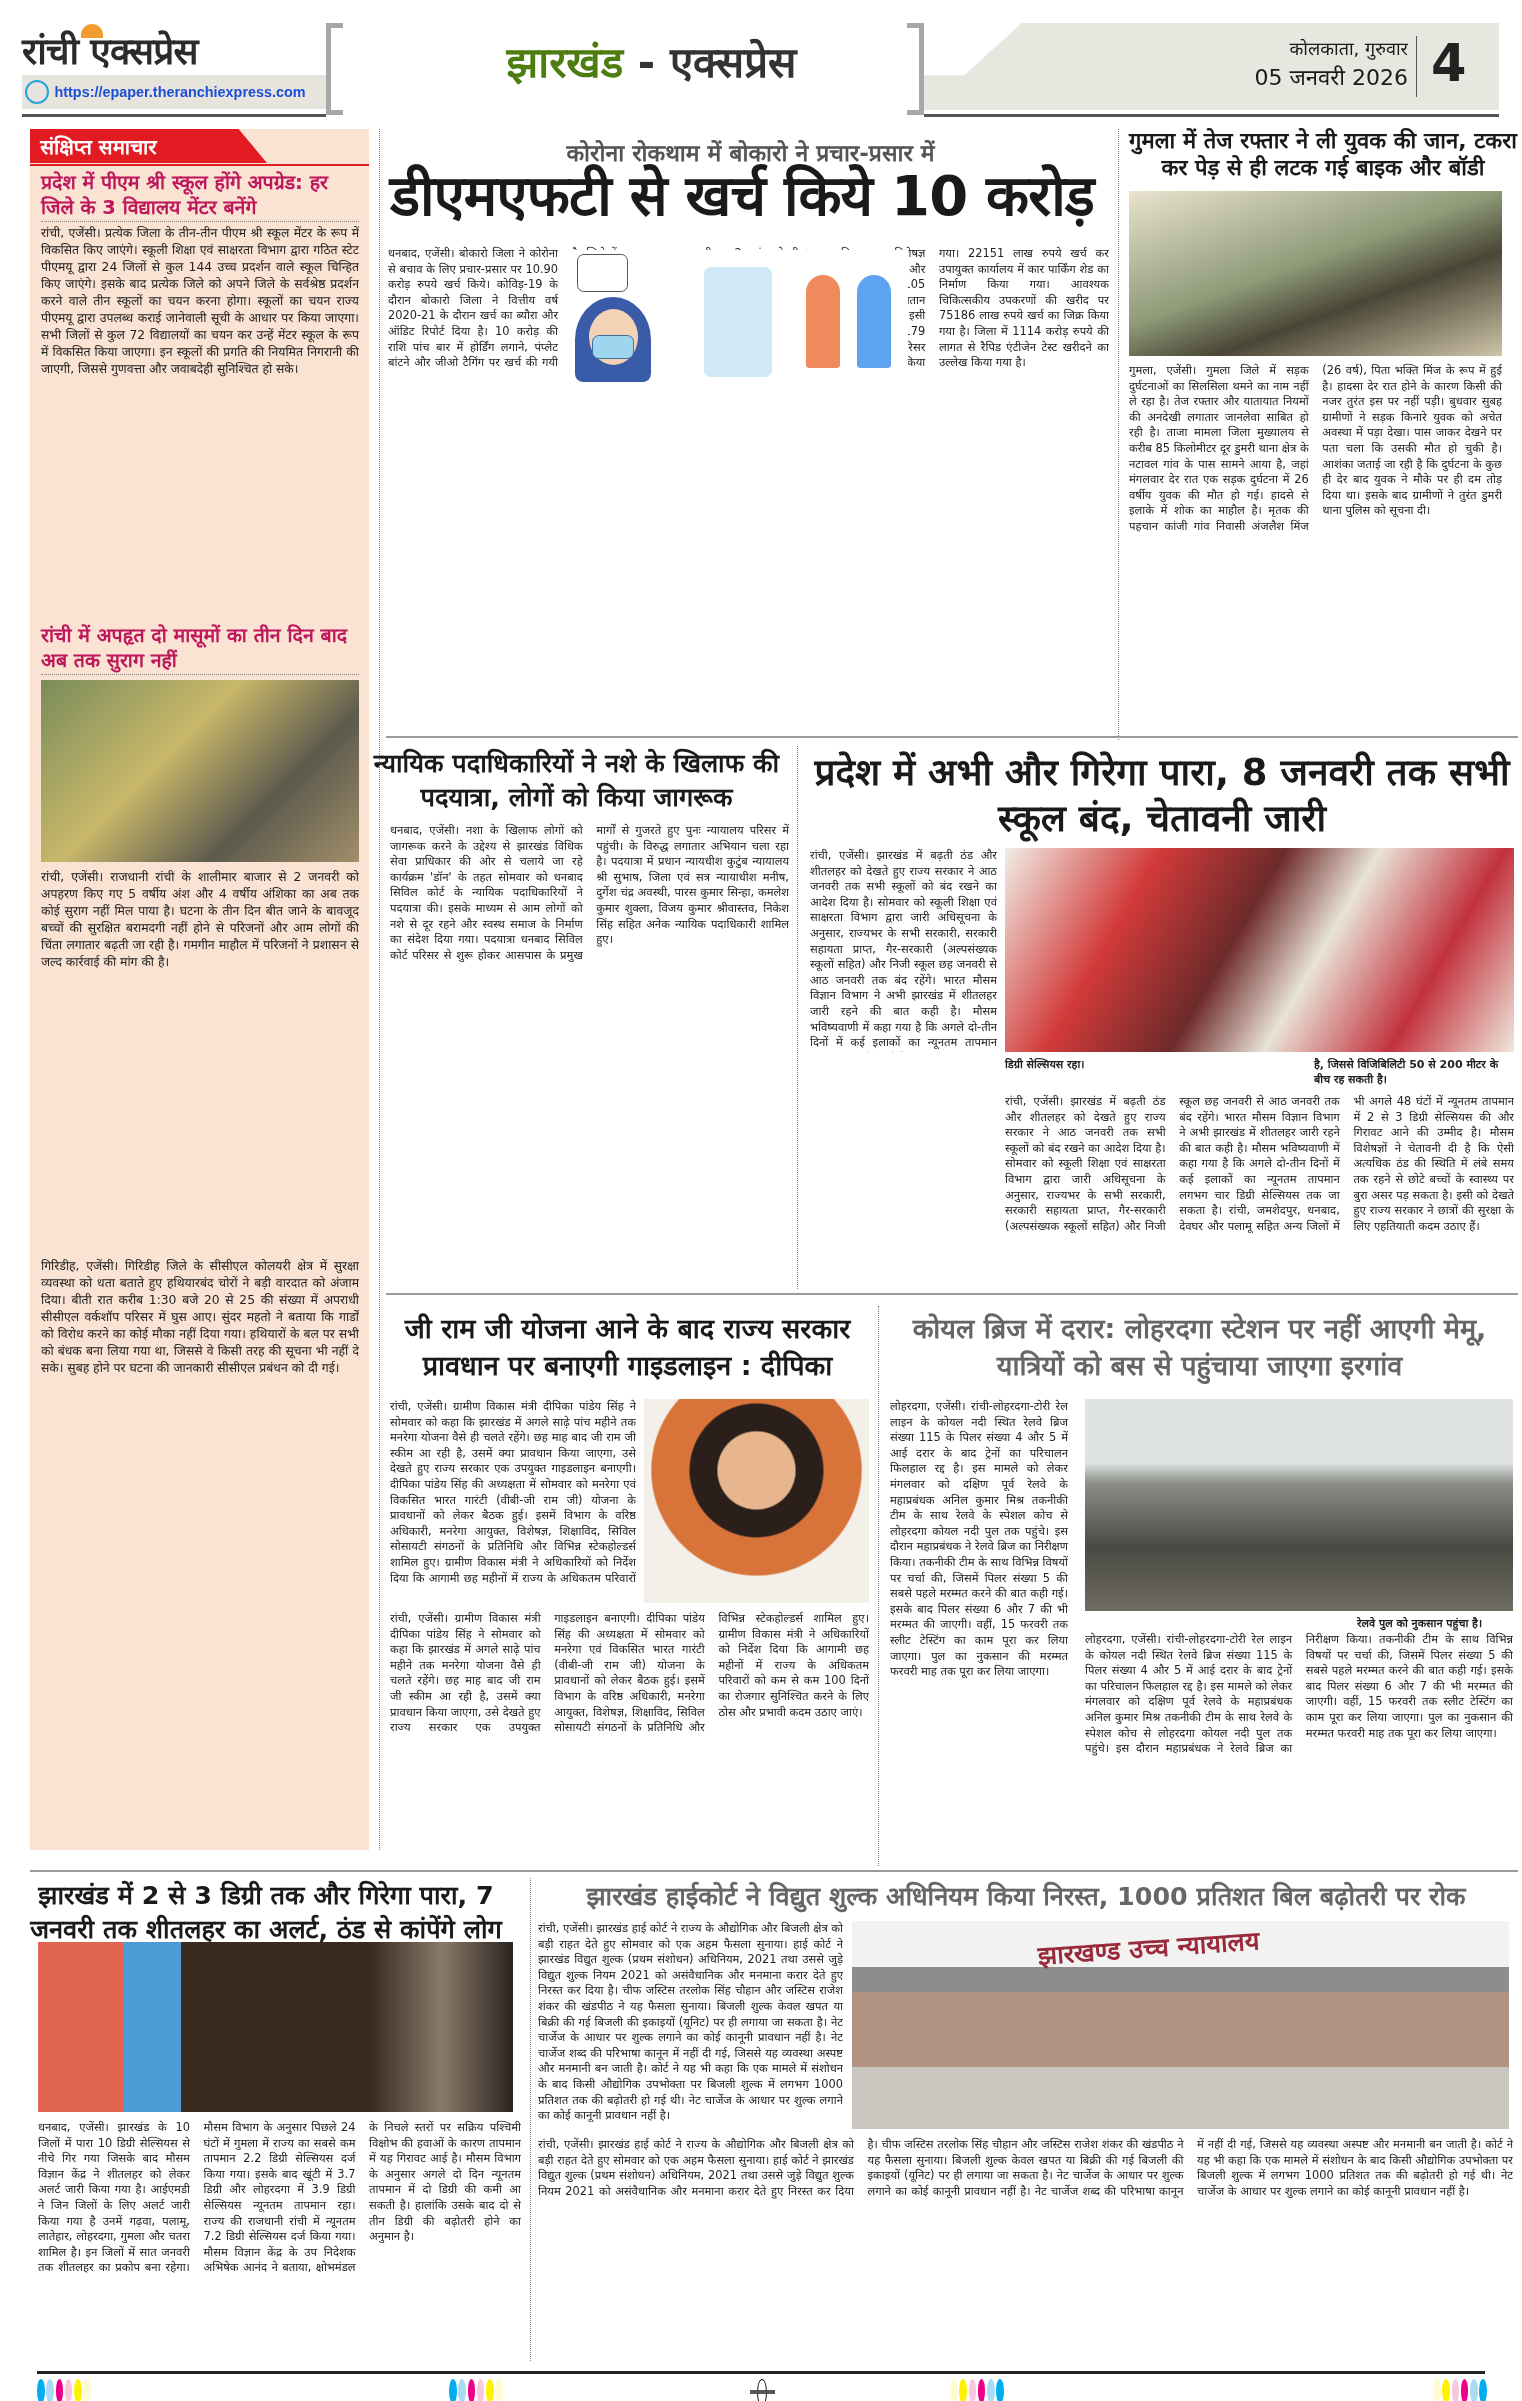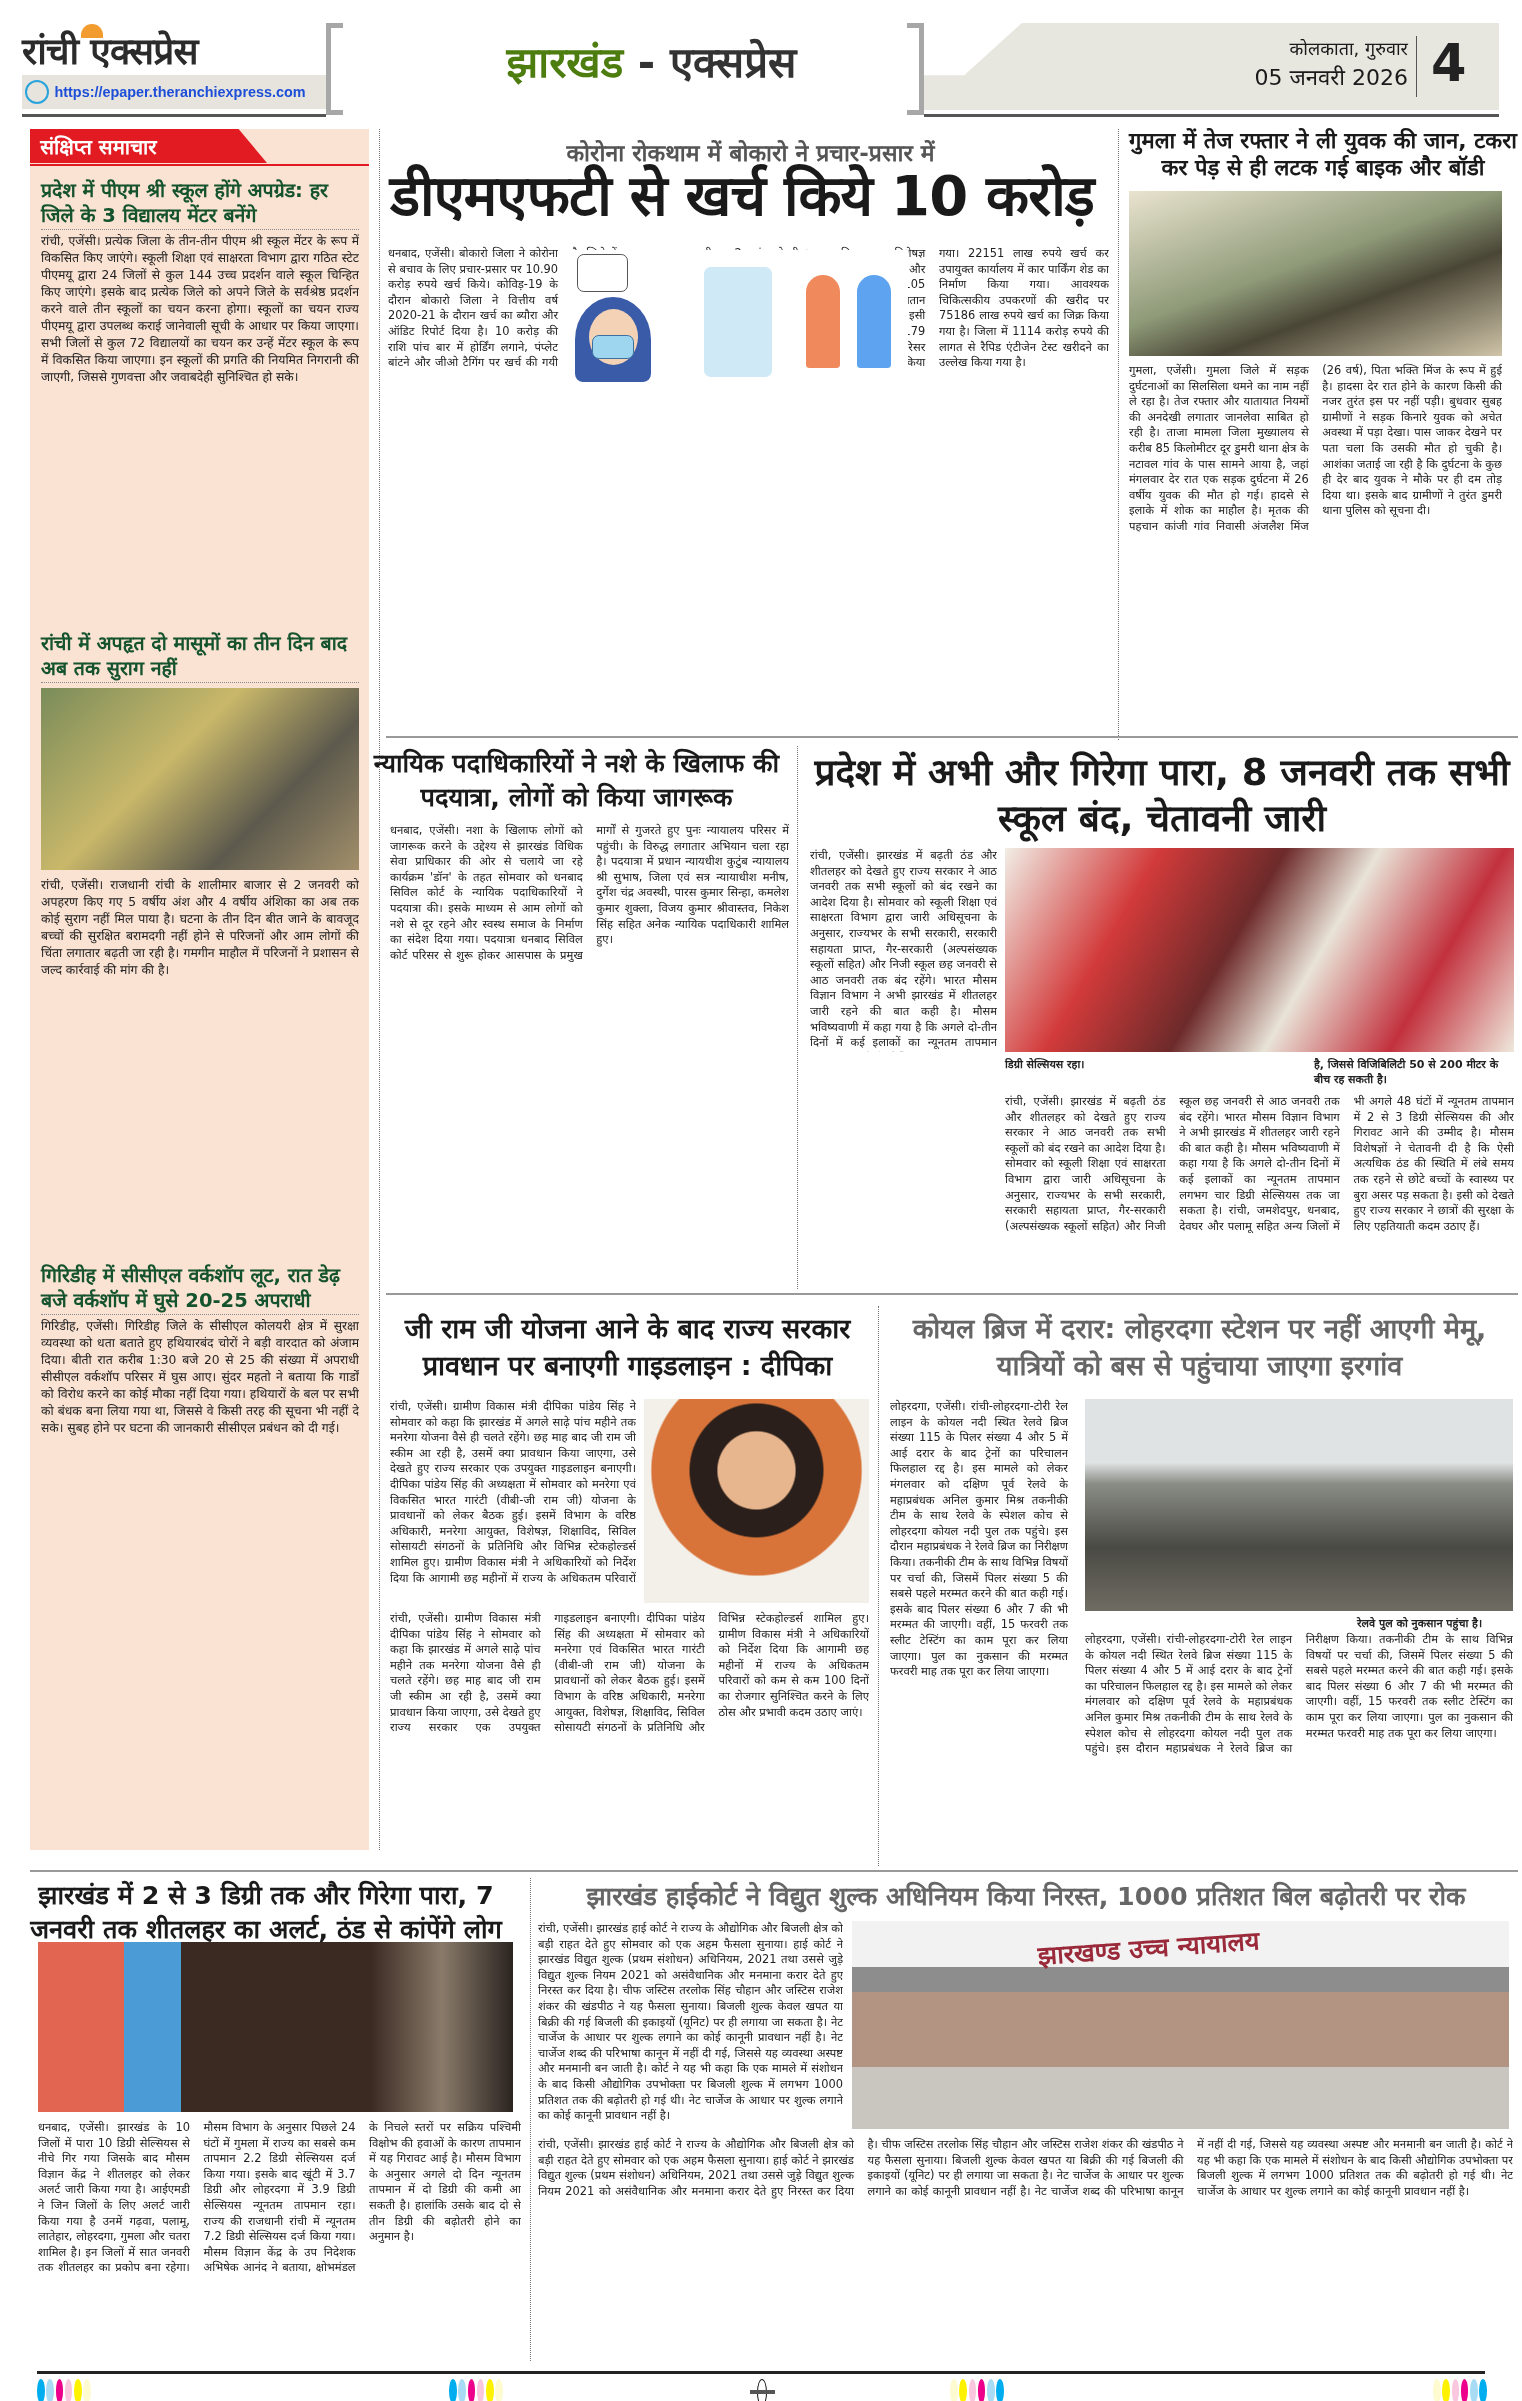--- a/index.html
+++ b/index.html
@@ -20,21 +20,21 @@
   .date-panel { left: 924px; top: 23px; width: 575px; height: 87px; background: #e7e6df; clip-path: polygon(17% 0, 100% 0, 100% 100%, 0 100%, 0 60%, 7% 60%); }
   .date-city { left: 1221px; top: 36px; width: 187px; text-align: right; font-size: 18px; }
   .date-text { left: 1204px; top: 61px; width: 204px; text-align: right; font-size: 22px; }
   .date-sep { left: 1416px; top: 36px; width: 0.8px; height: 61px; background: #555; }
   .page-no { left: 1431px; top: 34px; font-size: 51px; font-weight: bold; color: #222; }
   .rule-date { left: 924px; top: 114px; width: 575px; height: 2.5px; background: #555; }
 
   .brief-col { left: 30px; top: 129px; width: 339px; height: 1721px; background: #fbe3d3; }
   .brief-head { left: 30px; top: 129px; width: 237px; height: 34px; background: #e21b23; clip-path: polygon(0 0, 88% 0, 100% 100%, 0 100%); color: #fff; font-size: 20.4px; font-weight: bold; padding: 3.4px 10.2px; }
   .brief-rule { left: 30px; top: 164px; width: 339px; height: 1.7px; background: #e21b23; }
-  .brief-h { font-size: 19.5px; line-height: 25.4px; font-weight: bold; color: #14532d; margin-top: 8px; }
+  .brief-h { font-size: 19.5px; line-height: 25.4px; font-weight: bold; color: #be185d; }
   .brief-p { font-size: 12.3px; line-height: 17px; color: #222; text-align: justify; }
   .dots { border-bottom: 0.8px dotted #888; }
   .photo { background: linear-gradient(135deg, #7a8c5a, #c9b86a 40%, #5d5a4d 70%, #a28f6a); }
   .vline { width: 0.8px; border-left: 0.8px dotted #777; }
 
   .kicker { font-size: 23px; font-weight: bold; color: #555; text-align: center; }
   .mega { font-size: 56px; font-weight: bold; color: #1a1a1a; text-align: center; letter-spacing: -0.8px; line-height: 61px; }
   .head-xl { font-size: 34px; font-weight: bold; line-height: 42px; color: #1a1a1a; text-align: center; }
   .head-l { font-size: 25.4px; font-weight: bold; line-height: 34px; color: #1a1a1a; text-align: center; }
   .head-grey { color: #666; }
@@ -86,21 +86,20 @@
   <div class="brief-p" style="margin-top:3.4px;height:280px;overflow:hidden;">रांची, एजेंसी। प्रत्येक जिला के तीन-तीन पीएम श्री स्कूल मेंटर के रूप में विकसित किए जाएंगे। स्कूली शिक्षा एवं साक्षरता विभाग द्वारा गठित स्टेट पीएमयू द्वारा 24 जिलों से कुल 144 उच्च प्रदर्शन वाले स्कूल चिन्हित किए जाएंगे। इसके बाद प्रत्येक जिले को अपने जिले के सर्वश्रेष्ठ प्रदर्शन करने वाले तीन स्कूलों का चयन करना होगा। स्कूलों का चयन राज्य पीएमयू द्वारा उपलब्ध कराई जानेवाली सूची के आधार पर किया जाएगा। सभी जिलों से कुल 72 विद्यालयों का चयन कर उन्हें मेंटर स्कूल के रूप में विकसित किया जाएगा। इन स्कूलों की प्रगति की नियमित निगरानी की जाएगी, जिससे गुणवत्ता और जवाबदेही सुनिश्चित हो सके।</div>
 </div>
 
 <div class="abs" style="left:41px;top:623px;width:318px;">
   <div class="brief-h dots">रांची में अपहृत दो मासूमों का तीन दिन बाद अब तक सुराग नहीं</div>
   <div class="photo" style="height:182px;margin-top:5.1px;"></div>
   <div class="brief-p" style="margin-top:6.8px;height:441px;overflow:hidden;">रांची, एजेंसी। राजधानी रांची के शालीमार बाजार से 2 जनवरी को अपहरण किए गए 5 वर्षीय अंश और 4 वर्षीय अंशिका का अब तक कोई सुराग नहीं मिल पाया है। घटना के तीन दिन बीत जाने के बावजूद बच्चों की सुरक्षित बरामदगी नहीं होने से परिजनों और आम लोगों की चिंता लगातार बढ़ती जा रही है। गमगीन माहौल में परिजनों ने प्रशासन से जल्द कार्रवाई की मांग की है।</div>
 </div>
 
 <div class="abs" style="left:41px;top:1255px;width:318px;">
-  <div class="brief-h dots">गिरिडीह में सीसीएल वर्कशॉप लूट, रात डेढ़ बजे वर्कशॉप में घुसे 20-25 अपराधी</div>
   <div class="brief-p" style="margin-top:3.4px;height:526px;overflow:hidden;">गिरिडीह, एजेंसी। गिरिडीह जिले के सीसीएल कोलयरी क्षेत्र में सुरक्षा व्यवस्था को धता बताते हुए हथियारबंद चोरों ने बड़ी वारदात को अंजाम दिया। बीती रात करीब 1:30 बजे 20 से 25 की संख्या में अपराधी सीसीएल वर्कशॉप परिसर में घुस आए। सुंदर महतो ने बताया कि गार्डों को विरोध करने का कोई मौका नहीं दिया गया। हथियारों के बल पर सभी को बंधक बना लिया गया था, जिससे वे किसी तरह की सूचना भी नहीं दे सके। सुबह होने पर घटना की जानकारी सीसीएल प्रबंधन को दी गई।</div>
 </div>
 
 <div class="abs vline" style="left:379px;top:129px;height:1721px;"></div>
 
 <div class="abs kicker" style="left:390px;top:136px;width:721px;">कोरोना रोकथाम में बोकारो ने प्रचार-प्रसार में</div>
 <div class="abs mega" style="left:356px;top:165px;width:772px;">डीएमएफटी से खर्च किये 10 करोड़</div>
 <div class="abs body col4" style="left:388px;top:246px;width:721px;height:483px;overflow:hidden;">धनबाद, एजेंसी। बोकारो जिला ने कोरोना से बचाव के लिए प्रचार-प्रसार पर 10.90 करोड़ रुपये खर्च किये। कोविड़-19 के दौरान बोकारो जिला ने वित्तीय वर्ष 2020-21 के दौरान खर्च का ब्यौरा और ऑडिट रिपोर्ट दिया है। 10 करोड़ की राशि पांच बार में होर्डिंग लगाने, पंप्लेट बांटने और जीओ टैगिंग पर खर्च की गयी है। जिले में प्रचार प्रसार पर पहली बार 2 करोड़ 19 हजार, दूसरी बार में 1116 करोड़, तीसरी बार में 2175 लाख, चौथी बार में 7154 करोड़ और पांचवी बार में 18135 लाख रुपये खर्च किया गया है। कोविड के दौरान राज्य के विभिन्न जिलों ने निजी डॉक्टरों की सेवा लेना का निर्णय किया था। इन डॉक्टरों को डीएमएफटी फंड से ही भुगतान किया गया। विशेषज्ञ डॉक्टरों को 1150 लाख प्रति माह और सामान्य एमबीबीएस डॉक्टर को 1105 लाख रुपये प्रति माह की दर से भुगतान किया गया। रांची पुताई की गयी। इसी जिला में डीएमएफटी फंड से 24179 लाख की लागत से सामाजिकस्तर परिसर में स्ट्रीट लाइट लगाने का उपलब्ध किया गया। 22151 लाख रुपये खर्च कर उपायुक्त कार्यालय में कार पार्किंग शेड का निर्माण किया गया। आवश्यक चिकित्सकीय उपकरणों की खरीद पर 75186 लाख रुपये खर्च का जिक्र किया गया है। जिला में 1114 करोड़ रुपये की लागत से रैपिड एंटीजेन टेस्ट खरीदने का उल्लेख किया गया है।</div>
 <div class="abs illus" style="left:560px;top:250px;width:348px;height:140px;border:none;">
   <div class="abs" style="left:17px;top:4.2px;width:51px;height:38px;border:1.7px solid #555;border-radius:6.8px;"></div>

